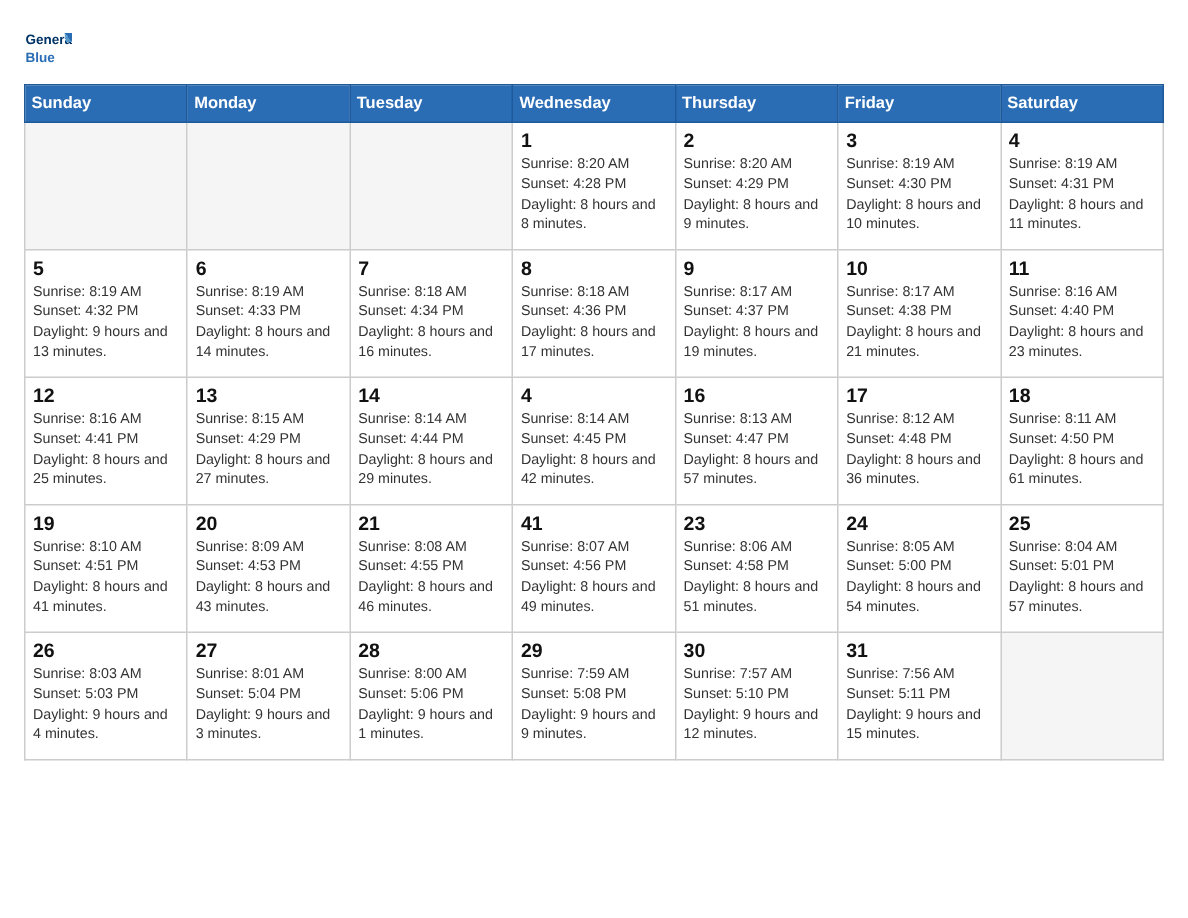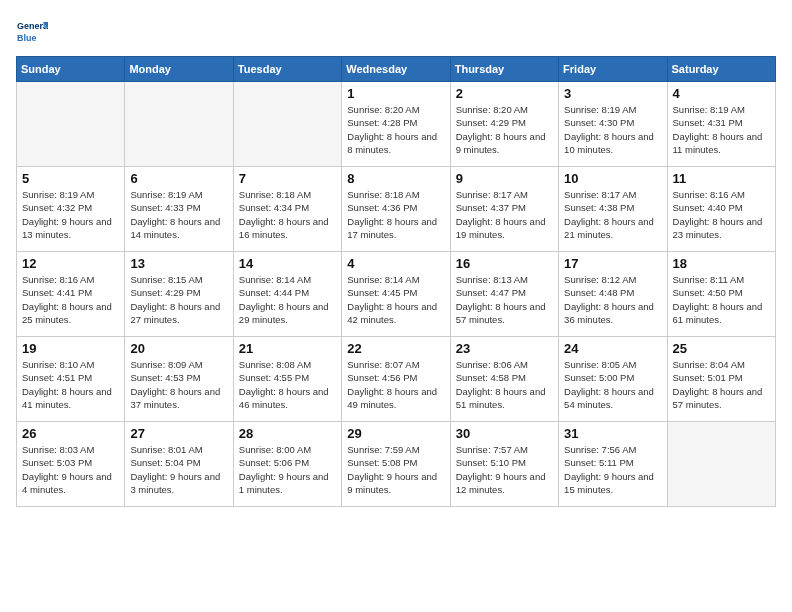--- a/index.html
+++ b/index.html
@@ -224,30 +224,30 @@
         <td>
           <div class="day-number">19</div>
           <div class="cell-text">Sunrise: 8:10 AM</div>
           <div class="cell-text">Sunset: 4:51 PM</div>
           <div class="cell-text">Daylight: 8 hours and 41 minutes.</div>
         </td>
         <td>
           <div class="day-number">20</div>
           <div class="cell-text">Sunrise: 8:09 AM</div>
           <div class="cell-text">Sunset: 4:53 PM</div>
-          <div class="cell-text">Daylight: 8 hours and 37 minutes.</div>
+          <div class="cell-text">Daylight: 8 hours and 43 minutes.</div>
         </td>
         <td>
           <div class="day-number">21</div>
           <div class="cell-text">Sunrise: 8:08 AM</div>
           <div class="cell-text">Sunset: 4:55 PM</div>
           <div class="cell-text">Daylight: 8 hours and 46 minutes.</div>
         </td>
         <td>
-          <div class="day-number">22</div>
+          <div class="day-number">41</div>
           <div class="cell-text">Sunrise: 8:07 AM</div>
           <div class="cell-text">Sunset: 4:56 PM</div>
           <div class="cell-text">Daylight: 8 hours and 49 minutes.</div>
         </td>
         <td>
           <div class="day-number">23</div>
           <div class="cell-text">Sunrise: 8:06 AM</div>
           <div class="cell-text">Sunset: 4:58 PM</div>
           <div class="cell-text">Daylight: 8 hours and 51 minutes.</div>
         </td>

